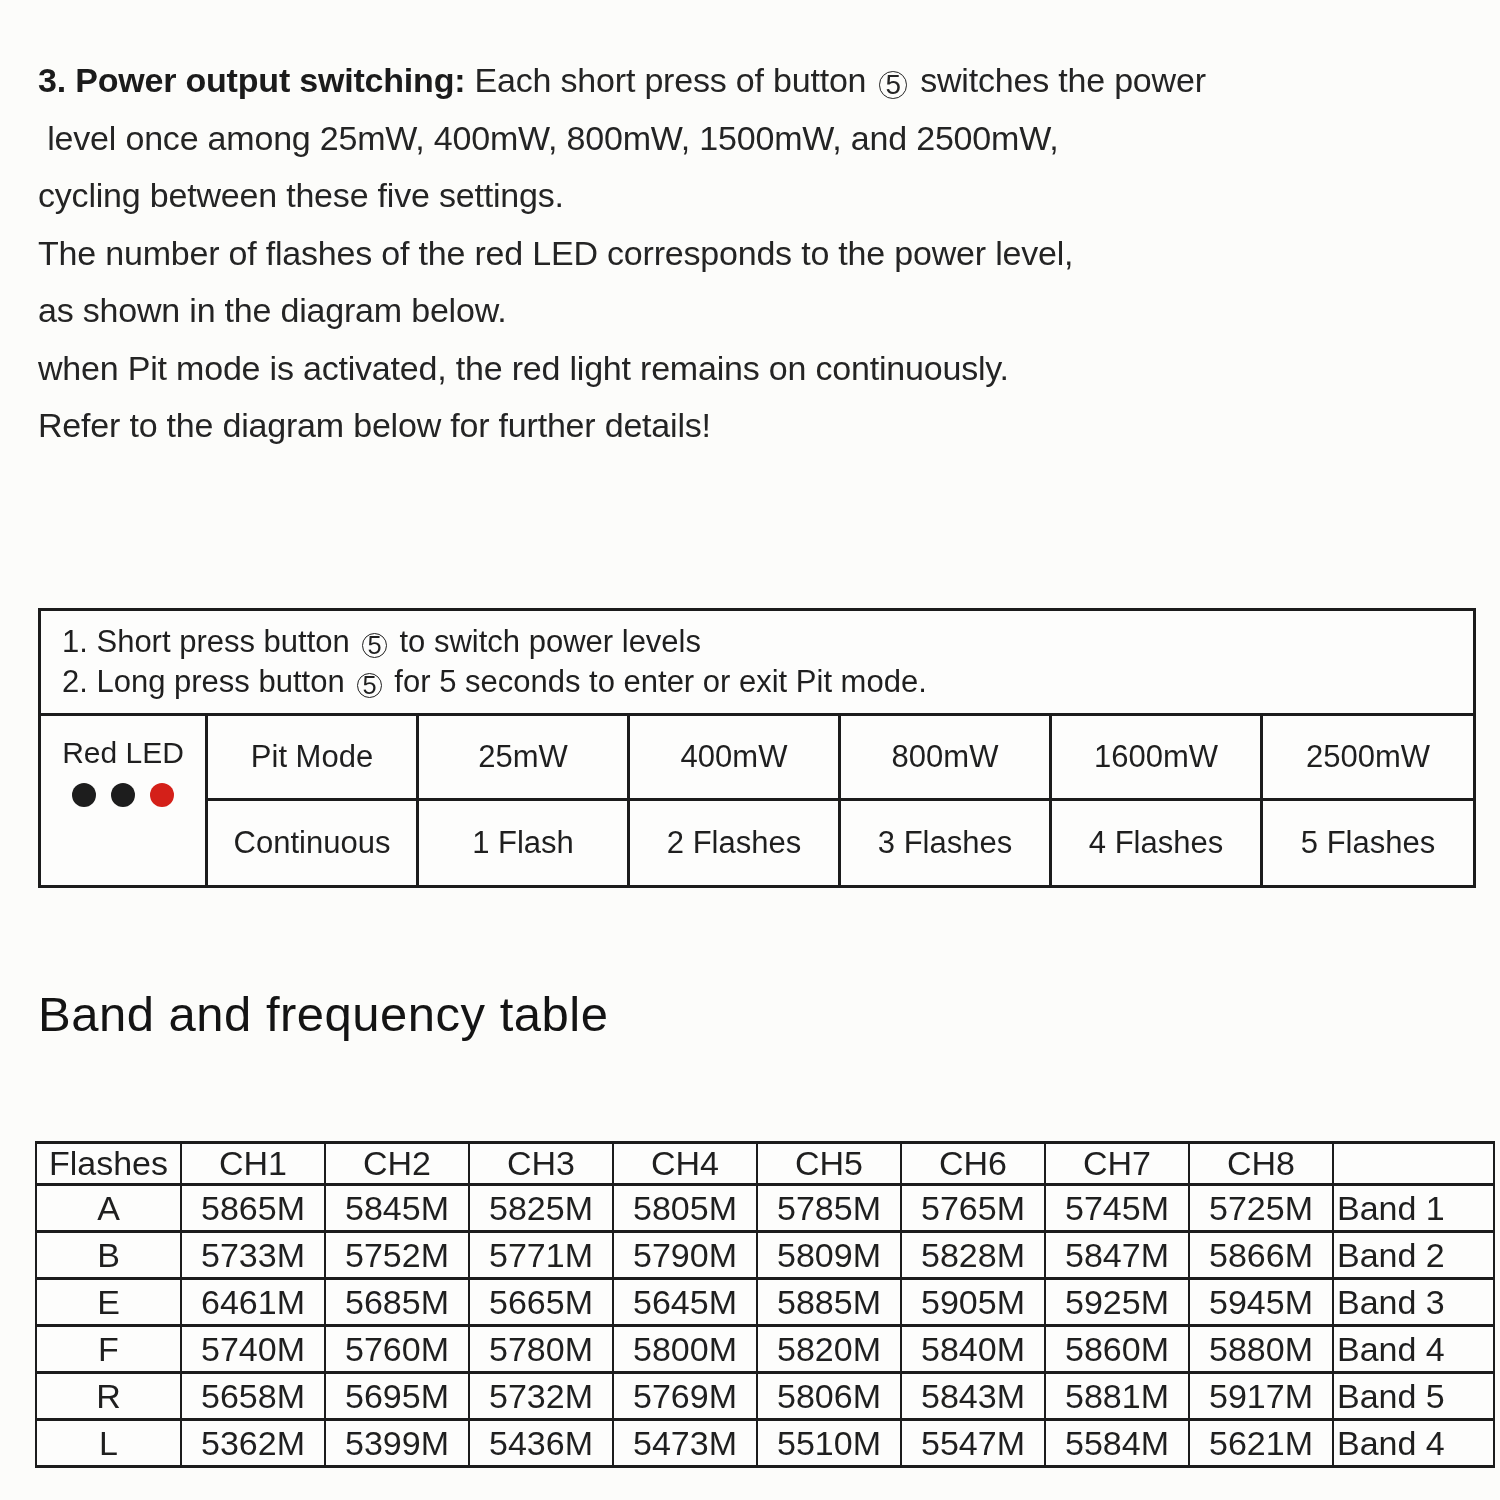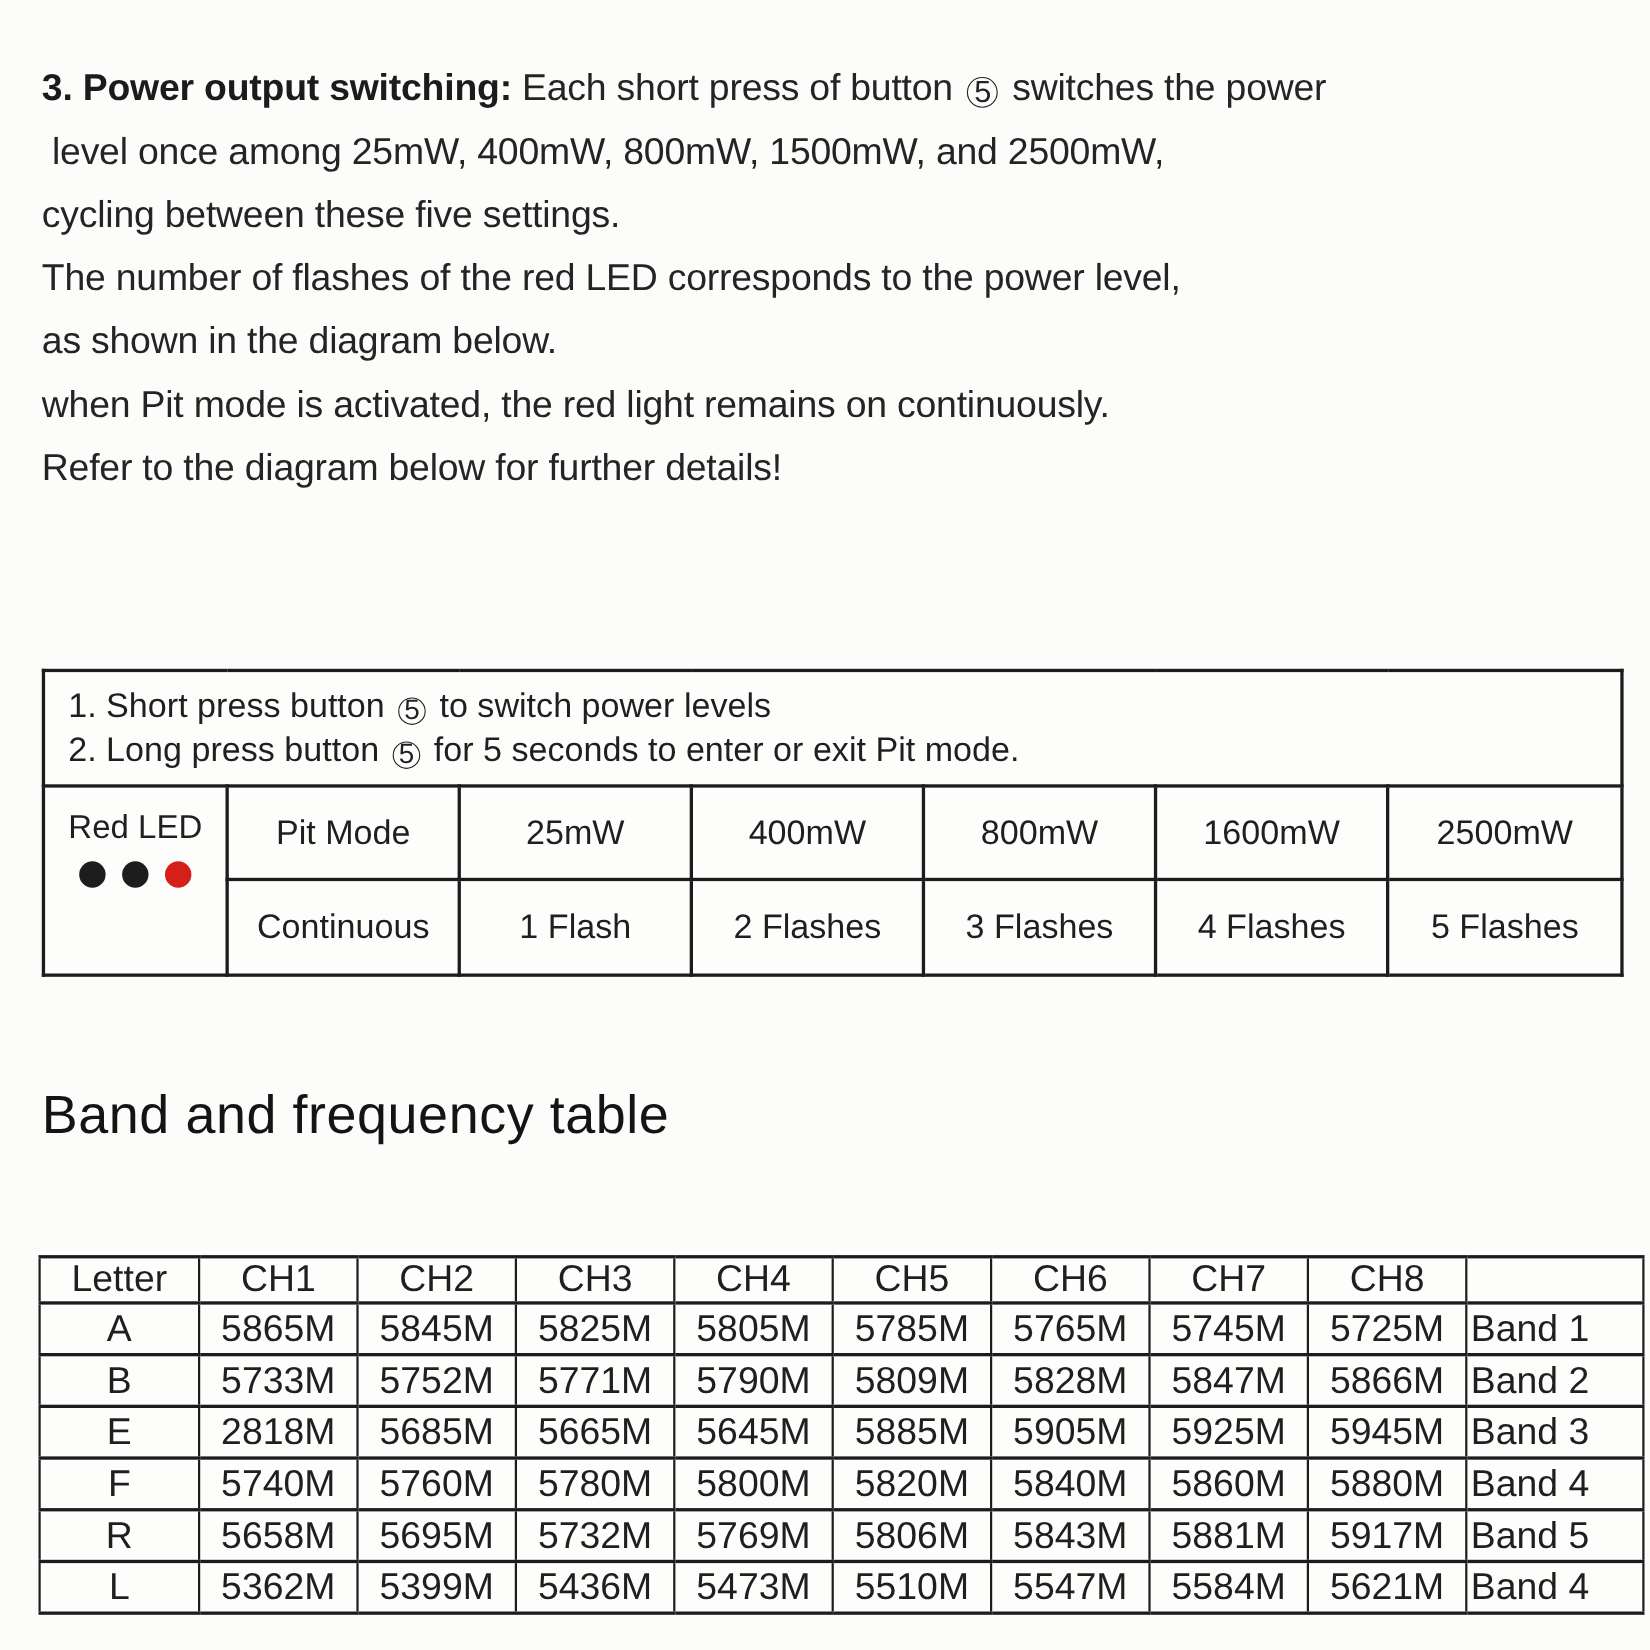--- a/index.html
+++ b/index.html
@@ -151,21 +151,21 @@
       <col style="width:144px">
       <col style="width:144px">
     <col style="width:144px">
       <col style="width:144px">
       <col style="width:144px">
       <col style="width:144px">
     <col style="width:161px">
   </colgroup>
   <thead>
     <tr>
-        <td>Letter</td>
+        <td>Flashes</td>
         <td>CH1</td>
         <td>CH2</td>
         <td>CH3</td>
         <td>CH4</td>
         <td>CH5</td>
         <td>CH6</td>
         <td>CH7</td>
         <td>CH8</td>
         <td></td>
       </tr>
@@ -190,21 +190,21 @@
         <td>5771M</td>
         <td>5790M</td>
         <td>5809M</td>
         <td>5828M</td>
         <td>5847M</td>
         <td>5866M</td>
         <td class="band-col">Band 2</td>
       </tr>
       <tr>
         <td>E</td>
-        <td>2818M</td>
+        <td>6461M</td>
         <td>5685M</td>
         <td>5665M</td>
         <td>5645M</td>
         <td>5885M</td>
         <td>5905M</td>
         <td>5925M</td>
         <td>5945M</td>
         <td class="band-col">Band 3</td>
       </tr>
       <tr>

